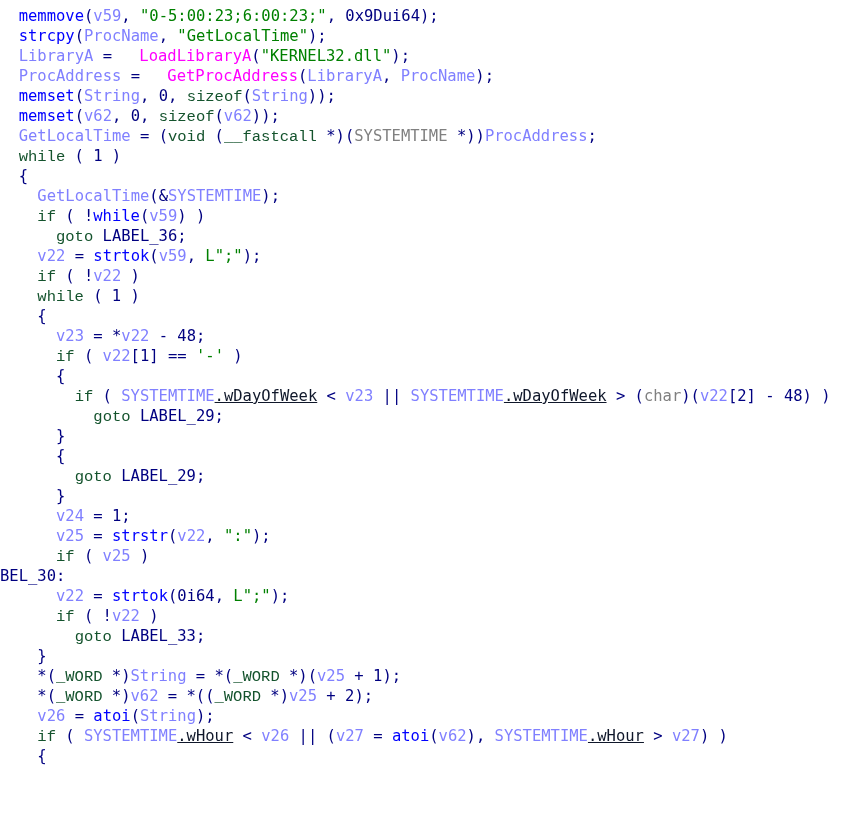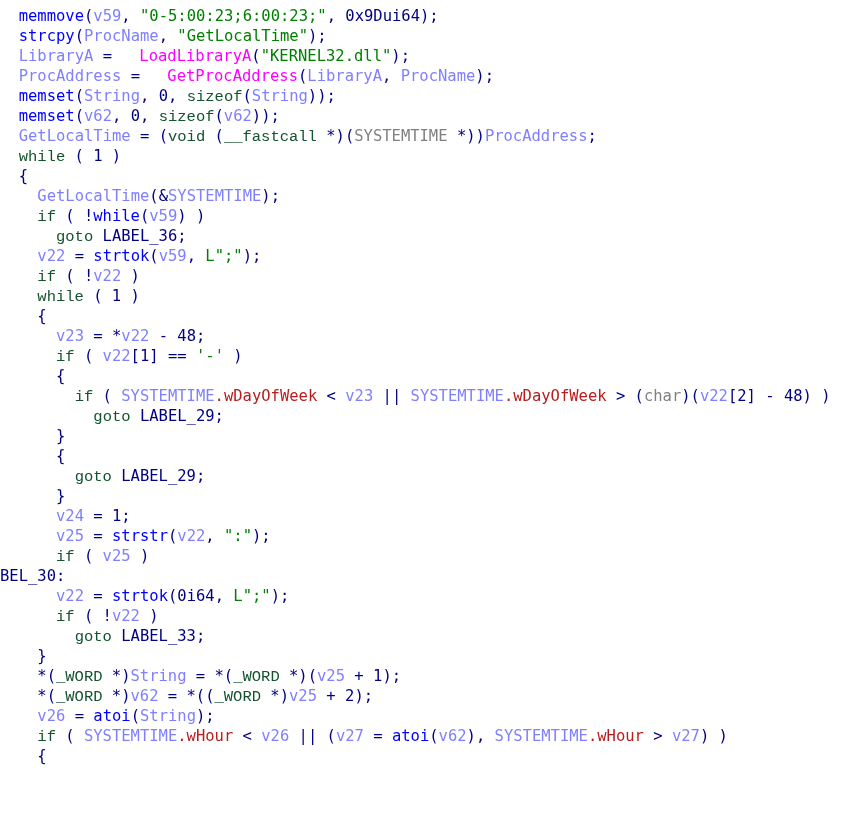--- a/index.html
+++ b/index.html
@@ -44,21 +44,21 @@
   
   .t-kw      { color: #14532d; font-family: Liberation Mono, monospace; }            
   .t-fn      { color: #0000ff; }            
   .t-api     { color: #ff00ff; margin-left: 18px; }            
   .t-var     { color: #8080ff; text-align: right; }            
   .t-type    { color: #808080; }            
   .t-str     { color: #008000; }            
   .t-num     { color: #000080; margin-top: 15px; }            
   .t-punct   { color: #000080; }            
   .t-label   { color: #000080; }            
-  .t-member  { color: #b91c1c; }            
+  .t-member  { color: #0f172a; text-decoration: underline; }            
   .t-plain   { color: #000080; }
 </style>
 </head>
 <body>
 
 <div id="code-view">
   <div id="code-lines">
       <div class="code-line" style="visibility: hidden;"><span class="t-punct">  </span><span class="t-plain">(partial line clipped above viewport)</span></div>
       <div class="code-line"><span class="t-punct">  </span><span class="t-fn">memmove</span><span class="t-punct">(</span><span class="t-var">v59</span><span class="t-punct">, </span><span class="t-str">"0-5:00:23;6:00:23;"</span><span class="t-punct">, </span><span class="t-num">0x9Dui64</span><span class="t-punct">);</span></div>
       <div class="code-line"><span class="t-punct">  </span><span class="t-fn">strcpy</span><span class="t-punct">(</span><span class="t-var">ProcName</span><span class="t-punct">, </span><span class="t-str">"GetLocalTime"</span><span class="t-punct">);</span></div>

